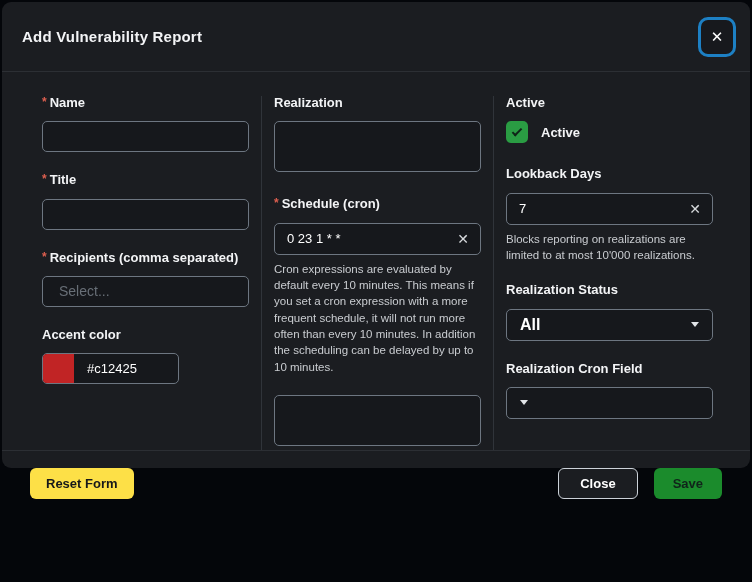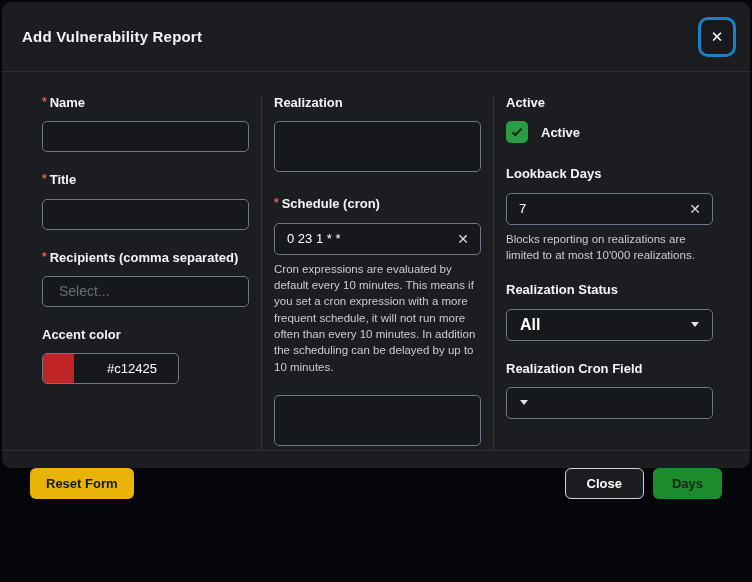--- a/index.html
+++ b/index.html
@@ -73,21 +73,21 @@
     background: transparent; border: none; cursor: pointer;
     color: #d7dadd; font-size: 14px;
   }
   .help-text { font-size: 11.5px; line-height: 1.42; color: #c9ccd0; }
   .help-tight { margin-top: 6px; }
   
   .color-picker {
     width: 137px; height: 31px;
     border: 1px solid #6d7681; border-radius: 5px;
     background: #16181c;
-    display: flex; overflow: hidden; cursor: pointer; gap: 20px;
+    display: flex; overflow: hidden; cursor: pointer;
   }
   .color-swatch { width: 31px; height: 100%; flex: none; }
   .color-picker input {
     flex: 1; min-width: 0; background: transparent; border: none; outline: none;
     color: #ffffff; font-size: 13px; font-family: inherit; padding: 0 0 0 13px;
   }
   
   .checkbox-row { display: flex; align-items: center; margin-bottom: 24px; margin-top: 4px; }
   .checkbox {
     width: 22px; height: 22px; border-radius: 5px;
@@ -121,21 +121,21 @@
     padding: 0 28px;
   }
   .btn {
     height: 31px; border-radius: 6px;
     font-size: 13px; font-weight: 700; font-family: inherit;
     padding: 0 16px; cursor: pointer; border: none;
     display: flex; align-items: center; justify-content: center;
   }
   .btn-reset { background: #d45249; color: #15171a; }
   .footer-spacer { flex: 1; }
-  .btn-close { background: #1b1d21; color: #ffffff; border: 1px solid #ccd2d9; margin-right: 9px; padding: 0 21px; }
+  .btn-close { background: #1b1d21; color: #ffffff; border: 1px solid #ccd2d9; margin-right: 16px; padding: 0 21px; }
   .btn-save { color: #10231a; padding: 0 19px; }
 </style>
 </head>
 <body>
 
 <div class="dialog">
 
   <div class="dialog-header">
     <div class="dialog-title">Add Vulnerability Report</div>
     <div class="header-close-btn">
@@ -240,19 +240,19 @@
         <span>Realization Cron Field</span>
       </div>
       <div class="select-box">
         <span class="caret-down"></span>
       </div>
     </div>
 
   </div>
 
   <div class="dialog-footer">
-    <button class="btn btn-reset" style="background-color: #eab308;">Reset Form</button>
+    <button class="btn btn-reset" style="background-color: #fde047;">Reset Form</button>
     <div class="footer-spacer"></div>
     <button class="btn btn-close">Close</button>
-    <button class="btn btn-save" style="background-color: rgb(27, 139, 44);">Days</button>
+    <button class="btn btn-save" style="background-color: rgb(27, 139, 44);">Save</button>
   </div>
 
 </div>
 
 </body></html>

